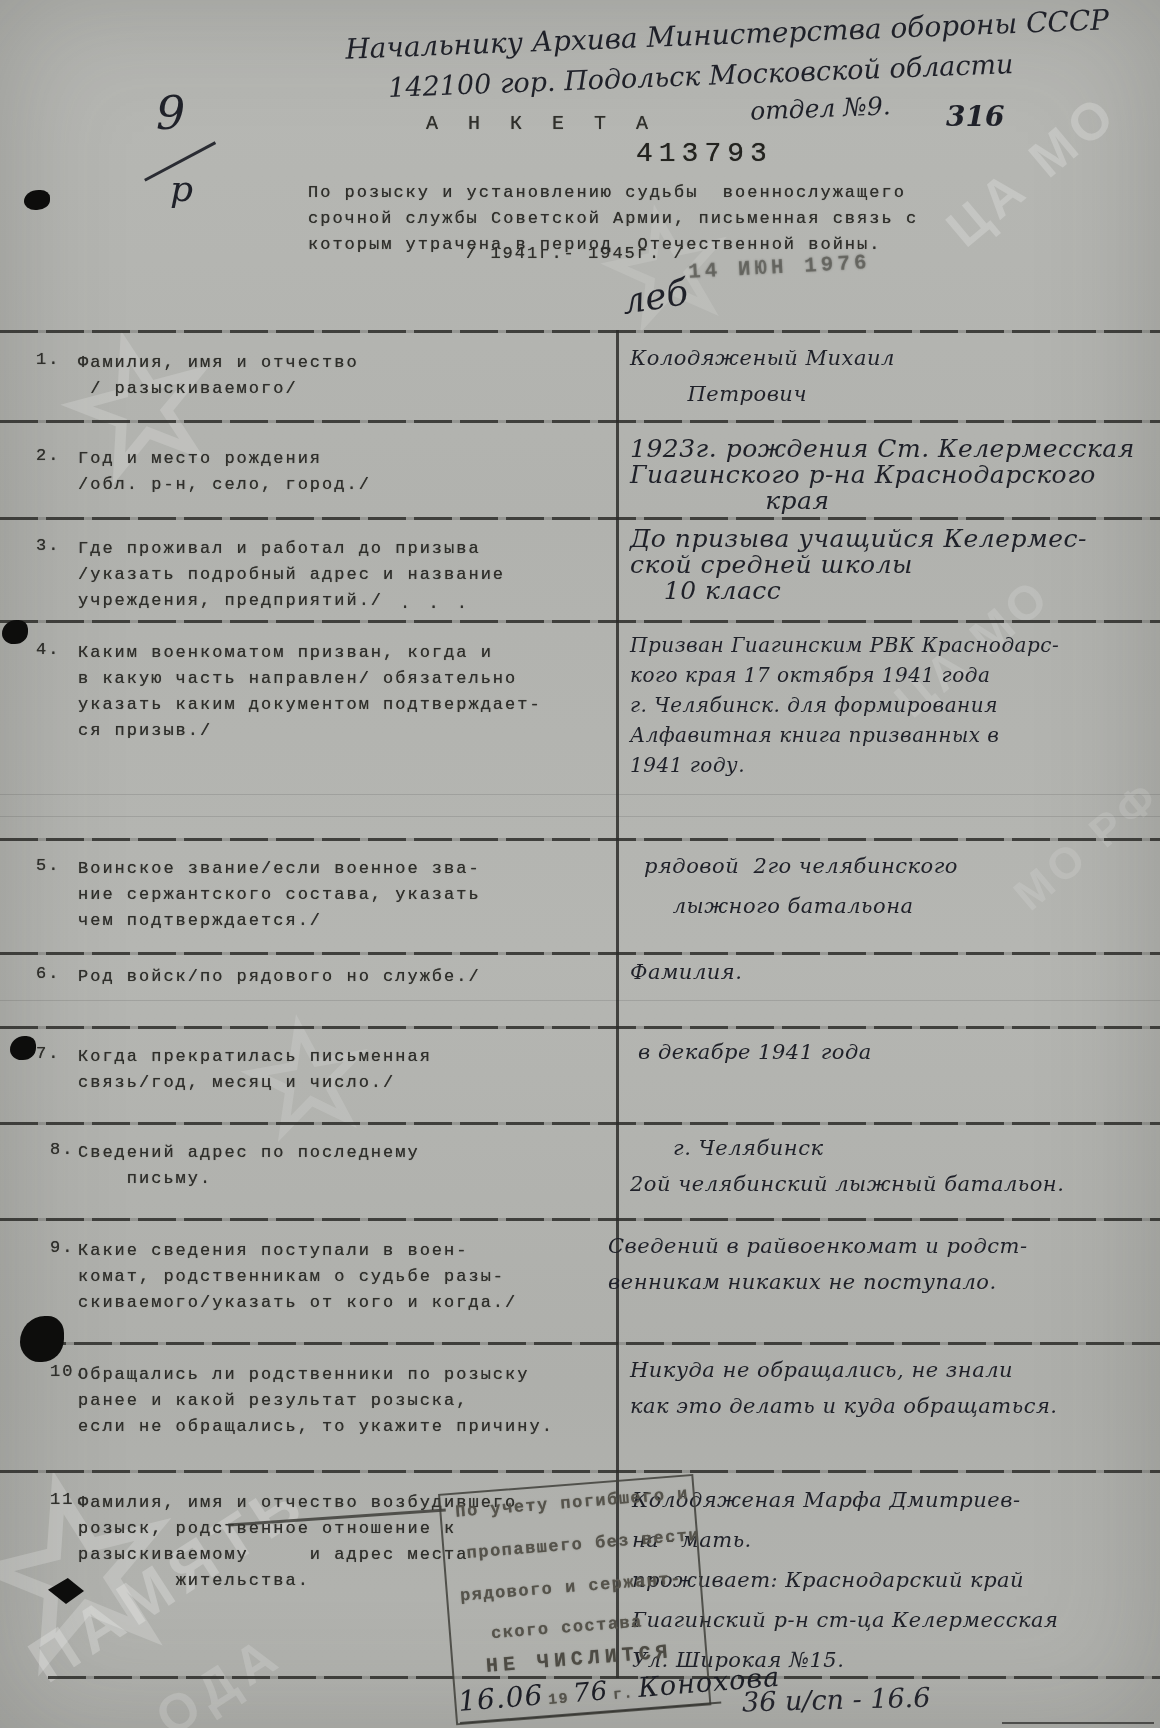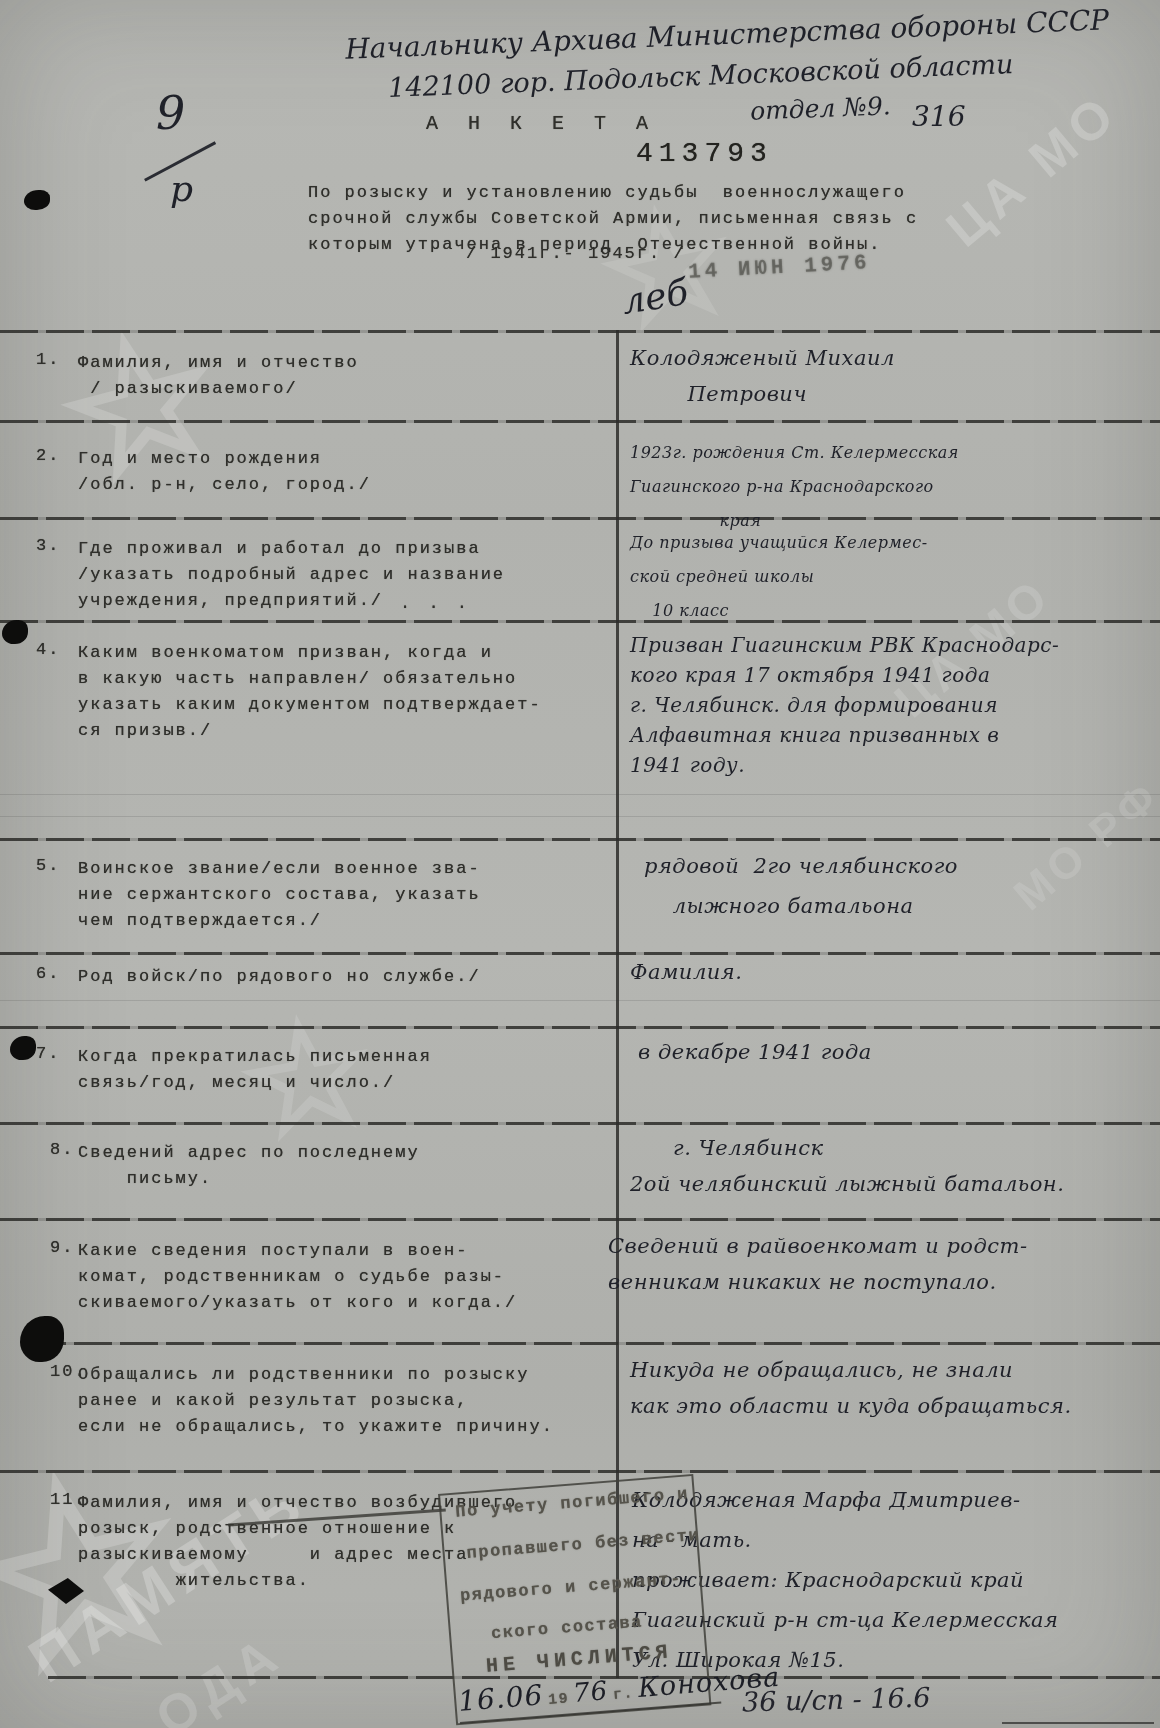--- a/index.html
+++ b/index.html
@@ -17,21 +17,21 @@
     background-image:repeating-linear-gradient(90deg,#2b2b28 0 38px,rgba(43,43,40,.25) 38px 46px);}
   .faint{position:absolute;height:1px;background:rgba(30,30,28,.13);width:1160px;left:0;}
   .vline{position:absolute;width:3px;background:#2d2d2a;opacity:.85;}
   .row{position:absolute;left:0;width:1160px;}
   .num{position:absolute;left:36px;top:16px;}
   .num-r{left:50px;}
   .q-text{position:absolute;left:78px;top:16px;width:532px;line-height:26px;white-space:pre-wrap;}
   .ans{position:absolute;left:630px;top:6px;width:530px;font-size:21px;line-height:36px;
        white-space:pre-wrap;letter-spacing:.5px;}
   .lh30{line-height:30px;font-size:20px;}
-  .lh34{line-height:34px;font-size:16px;}
+  .lh34{line-height:26px;font-size:25px;}
   .lh40{line-height:40px;font-size:21px;}
   .rcpt{transform:rotate(-2.2deg);white-space:nowrap;}
   .wm{position:absolute;color:rgba(255,255,255,.2);font-family:"Liberation Sans",sans-serif;
       font-weight:700;pointer-events:none;white-space:nowrap;}
   .blot{position:absolute;background:#0d0d0c;border-radius:62% 40% 55% 48%;}
   .stamp{position:absolute;left:438px;top:1494px;width:252px;height:228px;
          border:2.5px solid rgba(64,64,58,.85);transform:rotate(-4.5deg);transform-origin:0 0;}
   .s-line{position:absolute;font-family:"Liberation Mono","DejaVu Sans Mono",monospace;
           font-weight:700;font-size:17px;letter-spacing:1.5px;color:#55534b;white-space:nowrap;
           text-shadow:0 0 1.2px rgba(85,83,75,.65);}
@@ -57,21 +57,21 @@
   <div class="wm" style="left:240px;top:990px;font-size:150px;transform:rotate(-10deg);color:rgba(255,255,255,.14);">☆</div>
   <div class="wm" style="left:-30px;top:1430px;font-size:240px;transform:rotate(-14deg);color:rgba(255,255,255,.2);">☆</div>
 
   <div class="abs hand rcpt" style="left:345px;top:18px;font-size:28px;">Начальнику Архива Министерства обороны СССР</div>
   <div class="abs hand rcpt" style="left:388px;top:60px;font-size:27px;">142100 гор. Подольск Московской области</div>
   <div class="abs hand rcpt" style="left:750px;top:94px;font-size:25px;">отдел №9.</div>
 
   <div class="abs hand" style="left:156px;top:86px;font-size:46px;">9</div>
   <div class="abs" style="left:140px;top:160px;width:80px;height:2.5px;background:#2a2c33;transform:rotate(-28deg);"></div>
   <div class="abs hand" style="left:170px;top:168px;font-size:36px;">р</div>
-  <div class="abs hand" style="left:912px;top:100px;font-size:28px;">316</div>
+  <div class="abs hand" style="left:946px;top:100px;font-size:28px;font-weight:bold;">316</div>
 
   <div class="abs typed" style="left:426px;top:112px;font-size:20px;letter-spacing:9px;">А Н К Е Т А</div>
   <div class="abs typed" style="left:636px;top:138px;font-size:28px;letter-spacing:6px;color:#23231f;">413793</div>
 
   <div class="abs typed" style="left:308px;top:180px;line-height:26px;white-space:pre-wrap;width:660px;">По розыску и установлению судьбы  военнослужащего
 срочной службы Советской Армии, письменная связь с
 которым утрачена в период  Отечественной войны.</div>
   <div class="abs typed" style="left:466px;top:244px;">/ 1941г.- 1945г. /</div>
 
   <div class="abs" style="left:688px;top:256px;transform:rotate(-3deg);font-family:'Liberation Mono','DejaVu Sans Mono',monospace;font-weight:700;font-size:21px;letter-spacing:4px;color:rgba(70,70,64,.5);text-shadow:0 0 2px rgba(70,70,64,.5);">14 ИЮН 1976</div>
@@ -165,21 +165,21 @@
 скиваемого/указать от кого и когда./</div>
     <div class="hand ans" style="left:608px;">Сведений в райвоенкомат и родст-
 венникам никаких не поступало.</div>
   </div>
   <div class="row" style="top:1346px;">
     <span class="typed num num-r">10.</span>
     <div class="typed q-text">Обращались ли родственники по розыску
 ранее и какой результат розыска,
 если не обращались, то укажите причину.</div>
     <div class="hand ans">Никуда не обращались, не знали
-как это области и куда обращаться.</div>
+как это делать и куда обращаться.</div>
   </div>
   <div class="row" style="top:1474px;">
     <span class="typed num num-r">11.</span>
     <div class="typed q-text">Фамилия, имя и отчество возбудившего
 розыск, родственное отношение к
 разыскиваемому     и адрес места
         жительства.</div>
     <div class="hand ans lh40" style="left:632px;">Колодяженая Марфа Дмитриев-
 на - мать.
 проживает: Краснодарский край

